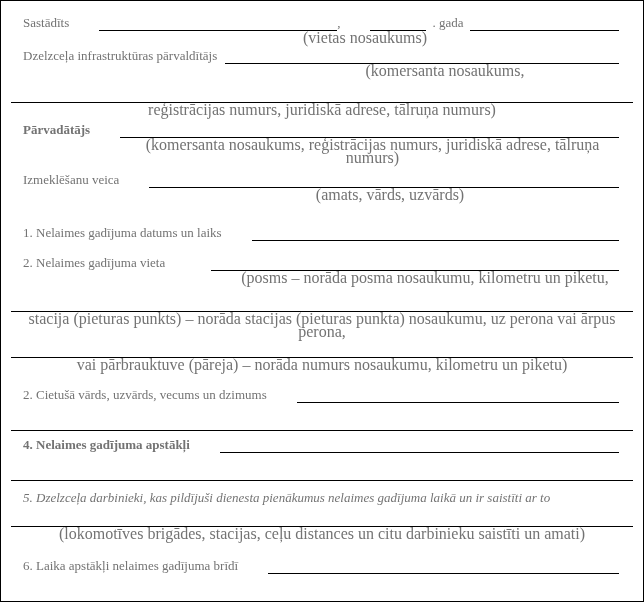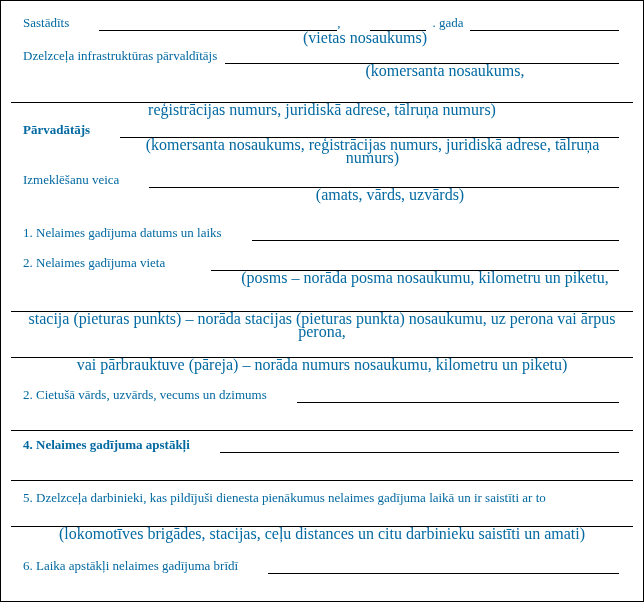--- a/index.html
+++ b/index.html
@@ -5,21 +5,21 @@
   * { box-sizing: border-box; }
   html, body { margin: 0; padding: 0; background: #fff; }
   .page {
     width: 644px;
     height: 602px;
     border: 1px solid #000;
     background: #fff;
     padding: 14px 10px 0 10px;
     font-family: "Liberation Serif", "DejaVu Serif", serif;
     font-size: 13px;
-    color: #0369a1;
+    color: #737373;
     overflow: hidden;
   }
   .row { display: flex; align-items: flex-end; padding-right: 14px; }
   .row.full { padding-right: 0; }
   .indent { padding-left: 12px; }
   .label { white-space: nowrap; }
   .line { border-bottom: 1px solid #000; height: 15px; display: inline-block; }
   .grow { flex: 1 1 auto; }
   .w238 { width: 238px; }
   .w56 { width: 56px; }
@@ -32,21 +32,21 @@
   .ml260 { margin-left: 260px; }
   .ml115 { margin-left: 115px; }
   .ml150 { margin-left: 150px; }
   .ml220 { margin-left: 220px; }
   .cap-fixed { width: 238px; flex: 0 0 auto; }
   .mt4 { margin-top: 4px; }  .mt6 { margin-top: 6px; font-weight: bold; }
   .mt8 { margin-top: 8px; }  .mt14 { margin-top: 14px; gap: 8px; }
   .mt16 { margin-top: 16px; } .mt18 { margin-top: 18px; }
   .mt24 { margin-top: 24px; }
   .fullline { border-bottom: 1px solid #000; height: 12px; width: 100%; }
-  .para { padding-left: 12px; padding-right: 14px; line-height: 18px; }
+  .para { padding-left: 12px; padding-right: 14px; line-height: 18px; font-style: italic; }
 </style>
 </head>
 <body>
 
 <div class="page">
 
   <div class="row indent">
     <span class="label">Sastādīts</span>
     <span class="sp30"></span>
     <span class="line w238"></span>

